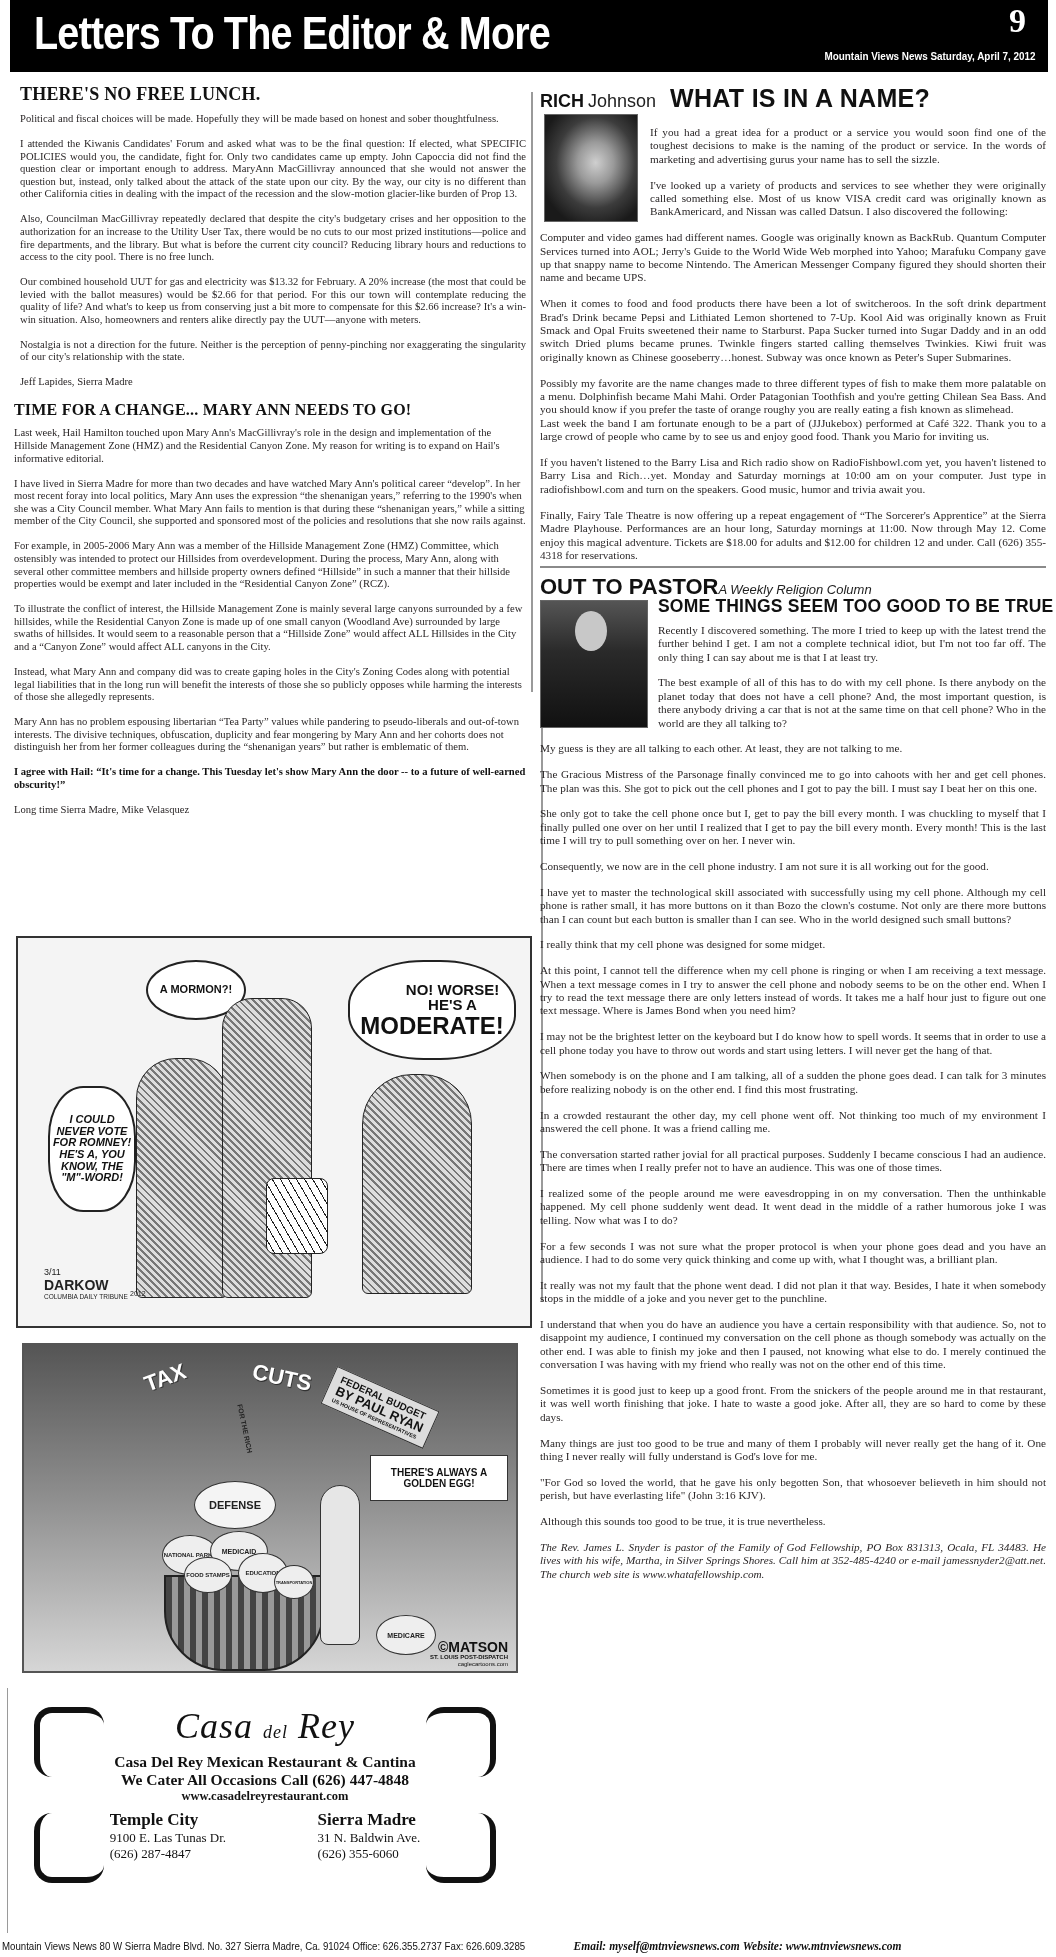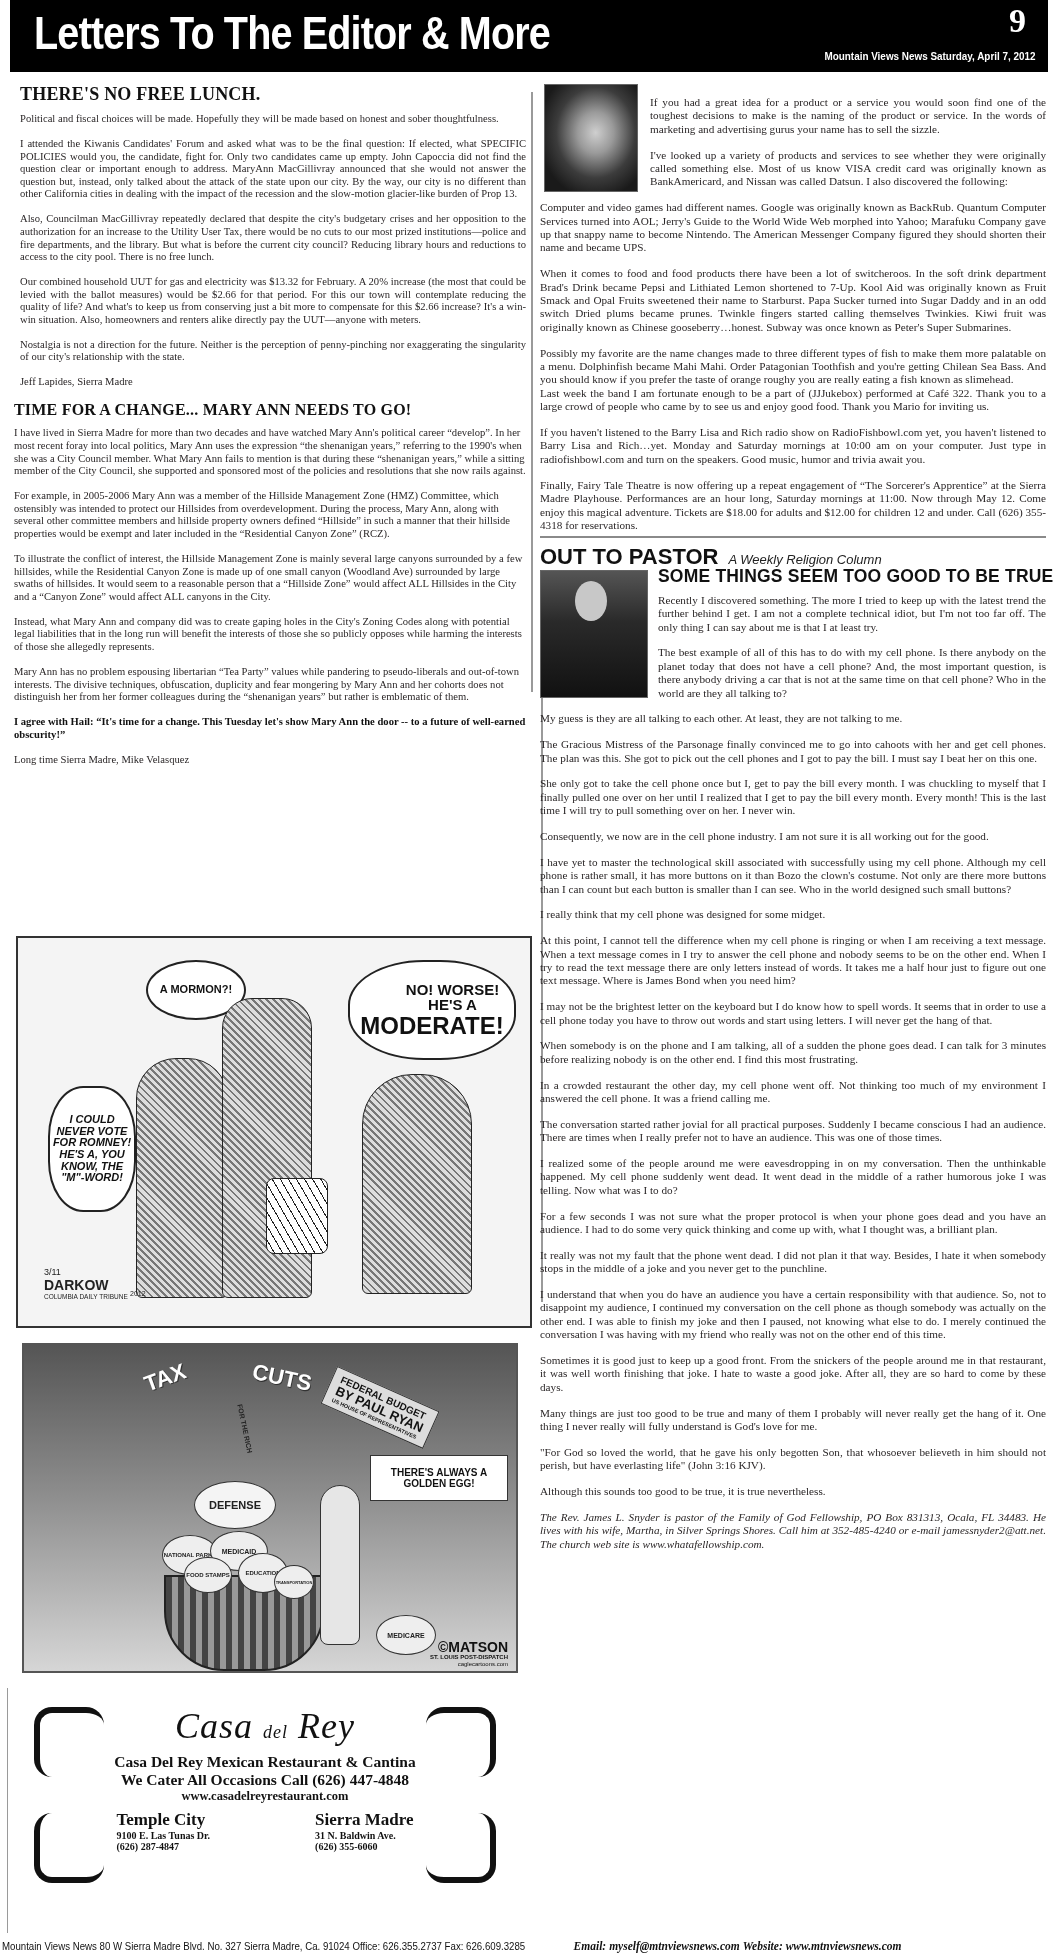--- a/index.html
+++ b/index.html
@@ -27,21 +27,21 @@
   .rich-head .last { font-family: "Liberation Sans", sans-serif; font-size: 18px; color: #222; margin-left: -4px; }
   .rich-head .headline { font-family: "Liberation Sans", sans-serif; font-weight: bold; font-size: 25px; color: #111; margin-left: 6px; letter-spacing: 0.3px; }
 
   .photo { background: radial-gradient(ellipse at 55% 45%, #cfcfcf 0%, #9a9a9a 25%, #3c3c3c 55%, #1a1a1a 80%); border: 1px solid #666; float: left; }
   .photo-rich { width: 94px; height: 108px; margin: 0 12px 4px 4px; }
   .photo-pastor { width: 108px; height: 128px; margin: 0 10px 4px 0; background: linear-gradient(180deg, #555 0%, #2a2a2a 40%, #111 100%); position: relative; }
   .photo-pastor::after { content: ""; position: absolute; left: 34px; top: 10px; width: 32px; height: 40px; border-radius: 50%; background: #c8c8c8; }
   .photo-rich::after { content: ""; }
 
   .section-rule { height: 2px; background: #8a8a8a; margin: 4px 0 6px 0; width: 100%; }
-  .pastor-head { display: flex; align-items: baseline; gap: 10px; white-space: nowrap; }
+  .pastor-head { display: flex; align-items: baseline; white-space: nowrap; }
   .pastor-head .kicker { font-family: "Liberation Sans", sans-serif; font-weight: bold; font-size: 22px; color: #111; }
   .pastor-head .sub { font-family: "Liberation Sans", sans-serif; font-style: italic; font-size: 13px; color: #222; }
   .pastor-title { font-family: "Liberation Sans", sans-serif; font-weight: bold; font-size: 17.5px; color: #111; margin: 0 0 10px 0; white-space: nowrap; letter-spacing: 0.2px; }
   .bio { font-style: italic; }
 
   .cartoon { position: absolute; border: 2px solid #333; background: #f4f4f4; overflow: hidden; }
   .cartoon .bubble { position: absolute; background: #fff; border: 2px solid #222; border-radius: 50%; font-family: "Liberation Sans", sans-serif; font-weight: bold; color: #111; text-align: center; display: flex; align-items: center; justify-content: center; line-height: 1.05; }
   .cartoon .fig { position: absolute; background: repeating-linear-gradient(45deg, #777 0 2px, #ddd 2px 5px); border: 1.5px solid #222; }
   .cartoon .credit { position: absolute; font-family: "Liberation Sans", sans-serif; font-size: 9px; color: #222; }
 
@@ -55,21 +55,21 @@
   .ad { position: absolute; left: 20px; top: 1697px; width: 490px; height: 190px; background: #fff; text-align: center; color: #111; }
   .ad .corner { position: absolute; width: 70px; height: 70px; border: 6px solid #111; border-radius: 18px; }
   .ad .logo { font-family: "Liberation Serif", serif; font-style: italic; font-size: 36px; margin-top: 8px; letter-spacing: 1px; }
   .ad .logo small { font-size: 18px; }
   .ad .line1 { font-family: "Liberation Serif", serif; font-weight: bold; font-size: 15.5px; margin-top: 6px; }
   .ad .line2 { font-family: "Liberation Serif", serif; font-weight: bold; font-size: 15.5px; }
   .ad .line3 { font-family: "Liberation Serif", serif; font-weight: bold; font-size: 12.5px; }
   .ad .locs { display: flex; justify-content: space-around; margin-top: 6px; padding: 0 44px; }
   .ad .loc { text-align: left; font-family: "Liberation Serif", serif; }
   .ad .loc .city { font-weight: bold; font-size: 17px; }
-  .ad .loc .addr, .ad .loc .ph { font-weight: bold; font-size: 10px; }
+  .ad .loc .addr, .ad .loc .ph { font-weight: normal; font-size: 13px; }
 
   .footer { position: absolute; left: 0; top: 1940px; width: 1056px; height: 17px; font-family: "Liberation Sans", sans-serif; font-size: 10.5px; color: #111; white-space: nowrap; padding-left: 2px; }
   .footer .plain { transform: scaleX(0.92); transform-origin: left; display: inline-block; }
   .footer .em { font-family: "Liberation Serif", serif; font-style: italic; font-weight: bold; font-size: 11.5px; }
 </style>
 </head>
 <body>
 
 <div class="masthead">
   <div class="title">Letters To The Editor &amp; More</div>
@@ -90,20 +90,21 @@
       <p>Also, Councilman MacGillivray repeatedly declared that despite the city's budgetary crises and her opposition to the authorization for an increase to the Utility User Tax, there would be no cuts to our most prized institutions—police and fire departments, and the library.  But what is before the current city council?  Reducing library hours and reductions to access to the city pool. There is no free lunch.</p>
       <p>Our combined household UUT for gas and electricity was $13.32 for February.  A 20% increase (the most that could be levied with the ballot measures) would be $2.66 for that period.  For this our town will contemplate reducing the quality of life?  And what's to keep us from conserving just a bit more to compensate for this $2.66 increase?  It's a win-win situation.  Also, homeowners and renters alike directly pay the UUT—anyone with meters.</p>
       <p>Nostalgia is not a direction for the future.  Neither is the perception of penny-pinching nor exaggerating the singularity of our city's relationship with the state.</p>
       <p class="sign">Jeff Lapides, Sierra Madre</p>
     </div>
   </article>
 
   <article style="margin-top:2px;">
     <h2 class="hd-serif" style="font-size:16px; margin:0 0 8px 0;">TIME FOR A CHANGE... MARY ANN NEEDS TO GO!</h2>
     <div class="body-text">
+      <p>Last week, Hail Hamilton touched upon Mary Ann's MacGillivray's role in the design and implementation of the Hillside Management Zone (HMZ) and the Residential Canyon Zone. My reason for writing is to expand on Hail's informative editorial.</p>
       <p>I have lived in Sierra Madre for more than two decades and have watched Mary Ann's political career “develop”. In her most recent foray into local politics, Mary Ann uses the expression “the shenanigan years,” referring to the 1990's when she was a City Council member. What Mary Ann fails to mention is that during these “shenanigan years,” while a sitting member of the City Council, she supported and sponsored most of the policies and resolutions that she now rails against.</p>
       <p>For example, in 2005-2006 Mary Ann was a member of the Hillside Management Zone (HMZ) Committee, which ostensibly was intended to protect our Hillsides from overdevelopment. During the process, Mary Ann, along with several other committee members and hillside property owners defined “Hillside” in such a manner that their hillside properties would be exempt and later included in the “Residential Canyon Zone” (RCZ).</p>
       <p>To illustrate the conflict of interest, the Hillside Management Zone is mainly several large canyons surrounded by a few hillsides, while the Residential Canyon Zone is made up of one small canyon (Woodland Ave) surrounded by large swaths of hillsides.  It would seem to a reasonable person that a “Hillside Zone” would affect ALL Hillsides in the City and a “Canyon Zone” would affect ALL canyons in the City.</p>
       <p>Instead, what Mary Ann and company did was to create gaping holes in the City's Zoning Codes along with potential legal liabilities that in the long run will benefit the interests of those she so publicly opposes while harming the interests of those she allegedly represents.</p>
       <p>Mary Ann has no problem espousing libertarian “Tea Party” values while pandering to pseudo-liberals and out-of-town interests. The divisive techniques, obfuscation, duplicity and fear mongering by Mary Ann and her cohorts does not distinguish her from her former colleagues during the “shenanigan years” but rather is emblematic of them.</p>
       <p class="bold">I agree with Hail: “It's time for a change. This Tuesday let's show Mary Ann the door -- to a future of well-earned obscurity!”</p>
       <p class="sign">Long time Sierra Madre, Mike Velasquez</p>
     </div>
   </article>
 </div>
@@ -179,20 +180,25 @@
     <div class="loc">
       <div class="city">Sierra Madre</div>
       <div class="addr">31 N. Baldwin Ave.</div>
       <div class="ph">(626) 355-6060</div>
     </div>
   </div>
 </div>
 
 <div class="col-right">
   <article>
+    <div class="rich-head">
+      <span class="first">RICH</span>
+      <span class="last">Johnson</span>
+      <span class="headline">WHAT IS IN A NAME?</span>
+    </div>
     <div class="body-text just" style="font-size:11.2px; line-height:13.4px;">
       <div class="photo photo-rich"></div>
       <p style="padding-top:12px;">If you had a great idea for a product or a service you would soon find one of the toughest decisions to make is the naming of the product or service. In the words of marketing and advertising gurus your name has to sell the sizzle.</p>
       <p>I've looked up a variety of products and services to see whether they were originally called something else. Most of us know VISA credit card was originally known as BankAmericard, and Nissan was called Datsun. I also discovered the following:</p>
       <p>Computer and video games had different names. Google was originally known as BackRub. Quantum Computer Services turned into AOL; Jerry's Guide to the World Wide Web morphed into Yahoo;  Marafuku Company gave up that snappy name to become Nintendo. The American Messenger Company figured they should shorten their name and became UPS.</p>
       <p>When it comes to food and food products there have been a lot of switcheroos. In the soft drink department Brad's Drink became Pepsi and Lithiated Lemon shortened to 7-Up.  Kool Aid was originally known as Fruit Smack and Opal Fruits sweetened their name to Starburst. Papa Sucker turned into Sugar Daddy and in an odd switch Dried plums became prunes. Twinkle fingers started calling themselves Twinkies. Kiwi fruit was originally known as Chinese gooseberry…honest. Subway was once known as Peter's Super Submarines.</p>
       <p style="margin-bottom:0;">Possibly my favorite are the name changes made to three different types of fish to make them more palatable on a menu. Dolphinfish became Mahi Mahi. Order Patagonian Toothfish and you're getting Chilean Sea Bass. And you should know if you prefer the taste of orange roughy you are really eating a fish known as slimehead.</p>
       <p>Last week the band I am fortunate enough to be a part of  (JJJukebox) performed at Café 322. Thank you to a large crowd of people who came by to see us and enjoy good food. Thank you Mario for inviting us.</p>
       <p>If you haven't listened to the Barry Lisa and Rich radio show on RadioFishbowl.com yet, you haven't listened to Barry Lisa and Rich…yet. Monday and Saturday mornings at 10:00 am on your computer. Just type in radiofishbowl.com and turn on the speakers. Good music, humor and trivia await you.</p>
       <p style="margin-bottom:0;">Finally, Fairy Tale Theatre is now offering up a repeat engagement of “The Sorcerer's Apprentice” at the Sierra Madre Playhouse. Performances are an hour long, Saturday mornings at 11:00. Now through May 12. Come enjoy this magical adventure. Tickets are $18.00 for adults and $12.00 for children 12 and under. Call (626) 355-4318 for reservations.</p>

